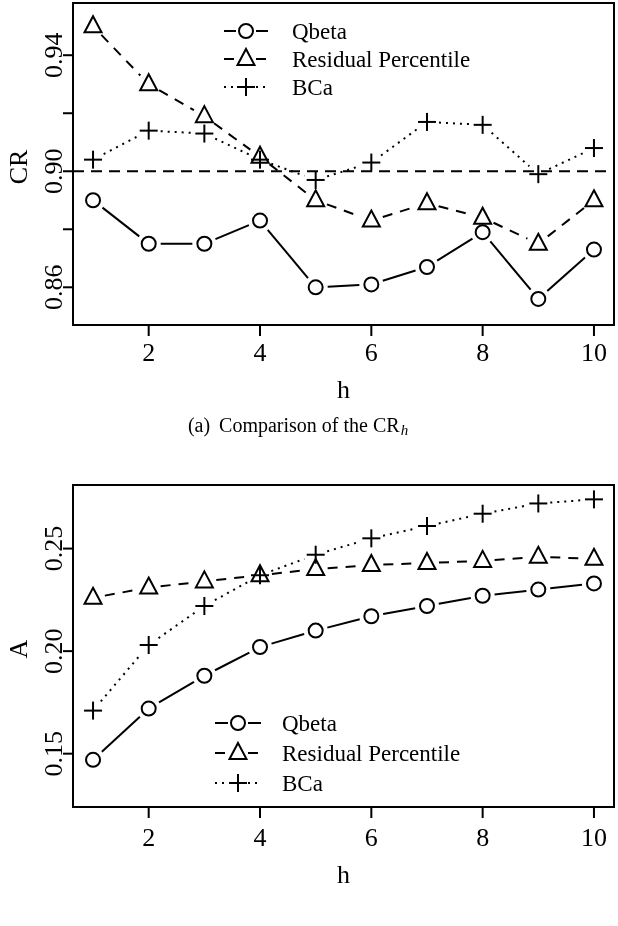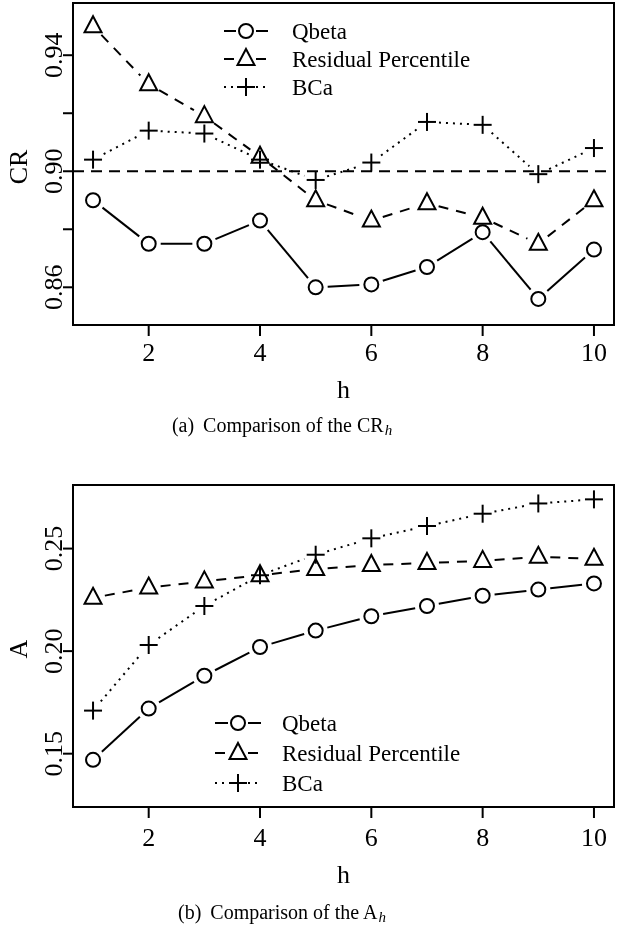--- a/index.html
+++ b/index.html
@@ -7,21 +7,21 @@
     position:relative;
     width:618px;height:926px;
     background:#ffffff;
     overflow:hidden;
     font-family:"Liberation Serif","DejaVu Serif",serif;
   }
   .chart-svg{position:absolute;left:0;}
   #svg-a{top:0;}
   #svg-b{top:460px;}
   .caption{
-    position:absolute;left:0;width:546px;
+    position:absolute;left:16px;width:546px;
     padding-left:18px;box-sizing:border-box;
     text-align:center;
     font-size:20px;color:#000;
     white-space:nowrap;
   }
   #caption-a{top:414px;}
   #caption-b{top:901px;}
   .cap-index{margin-right:9px;}
   .cap-sub{font-style:italic;font-size:15px;position:relative;top:3px;margin-left:1px;}
 </style>
@@ -236,15 +236,14 @@
         <polygon points="238,283 246.5,299 229.5,299" fill="none" stroke="#000000" stroke-width="2"></polygon>
         <text fill="#000000" font-family="&quot;Liberation Serif&quot;,&quot;DejaVu Serif&quot;,serif" x="282" y="293" font-size="23" text-anchor="start" dominant-baseline="central">Residual Percentile</text>
         <line x1="215" y1="323" x2="228" y2="323" stroke="#000000" stroke-width="2" stroke-dasharray="2,5"></line>
         <line x1="248" y1="323" x2="261" y2="323" stroke="#000000" stroke-width="2" stroke-dasharray="2,5"></line>
         <line x1="229" y1="323" x2="247" y2="323" stroke="#000000" stroke-width="2"></line>
         <line x1="238" y1="314" x2="238" y2="332" stroke="#000000" stroke-width="2"></line>
         <text fill="#000000" font-family="&quot;Liberation Serif&quot;,&quot;DejaVu Serif&quot;,serif" x="282" y="323" font-size="23" text-anchor="start" dominant-baseline="central">BCa</text>
       </g>
     </svg>
 
-  <div class="caption" id="caption-b"><span class="cap-index">(b)</span><span>Comparison of the A</span><span class="cap-sub">h</span></div>
 
 </div>
 
 </body></html>

